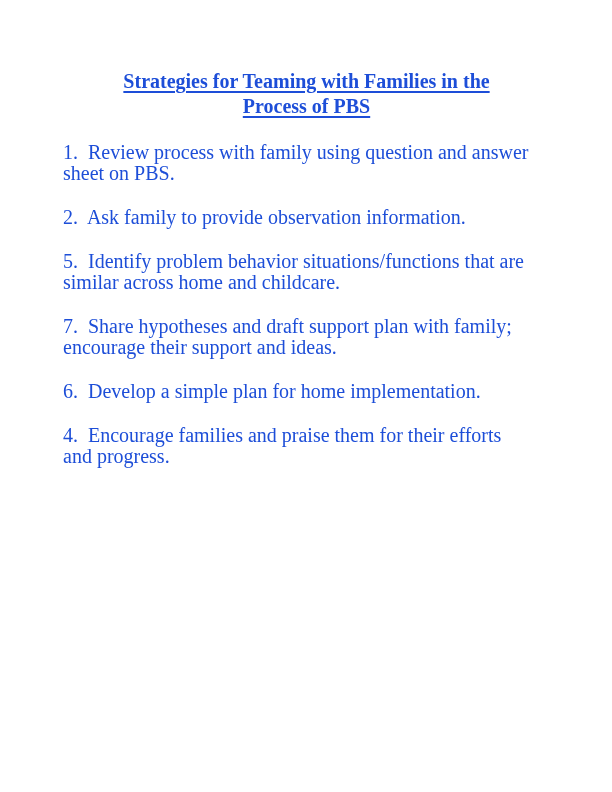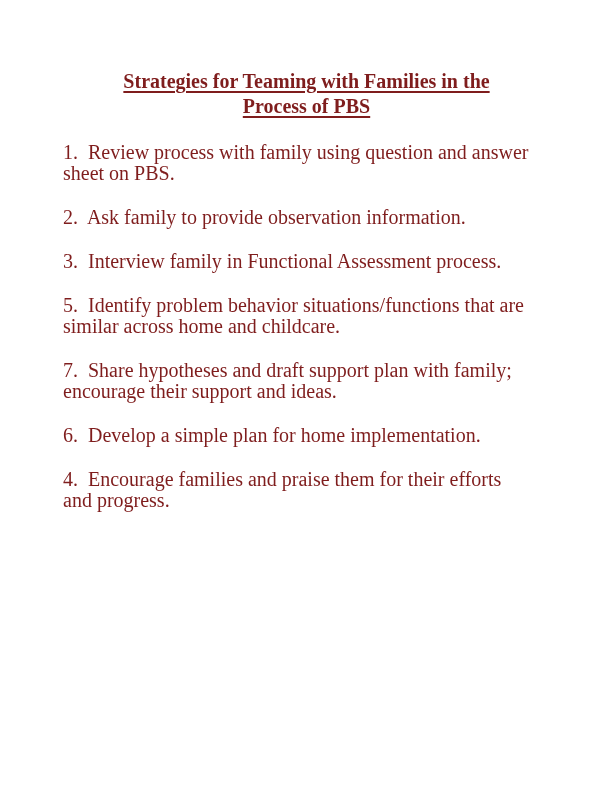--- a/index.html
+++ b/index.html
@@ -32,29 +32,28 @@
   .strategy-item {
     margin: 23px 0 0 0;
     font-size: 20px;
     line-height: 21px;
     white-space: pre-wrap; 
   }
 </style>
 </head>
 <body>
 
-<div class="page" style="background: rgb(255, 255, 255); color: #7f1d1d;">
+<div class="page" style="background: rgb(255, 255, 255); color: #1d4ed8;">
   <h1 class="doc-title">Strategies for Teaming with Families in the
 Process of PBS</h1>
 
   <div>
     <p class="strategy-item">1.  Review process with family using question and answer
 sheet on PBS.</p>
     <p class="strategy-item">2.  Ask family to provide observation information.</p>
-    <p class="strategy-item">3.  Interview family in Functional Assessment process.</p>
     <p class="strategy-item">5.  Identify problem behavior situations/functions that are
 similar across home and childcare.</p>
     <p class="strategy-item">7.  Share hypotheses and draft support plan with family;
 encourage their support and ideas.</p>
     <p class="strategy-item">6.  Develop a simple plan for home implementation.</p>
     <p class="strategy-item">4.  Encourage families and praise them for their efforts
 and progress.</p>
   </div>
 </div>
 

